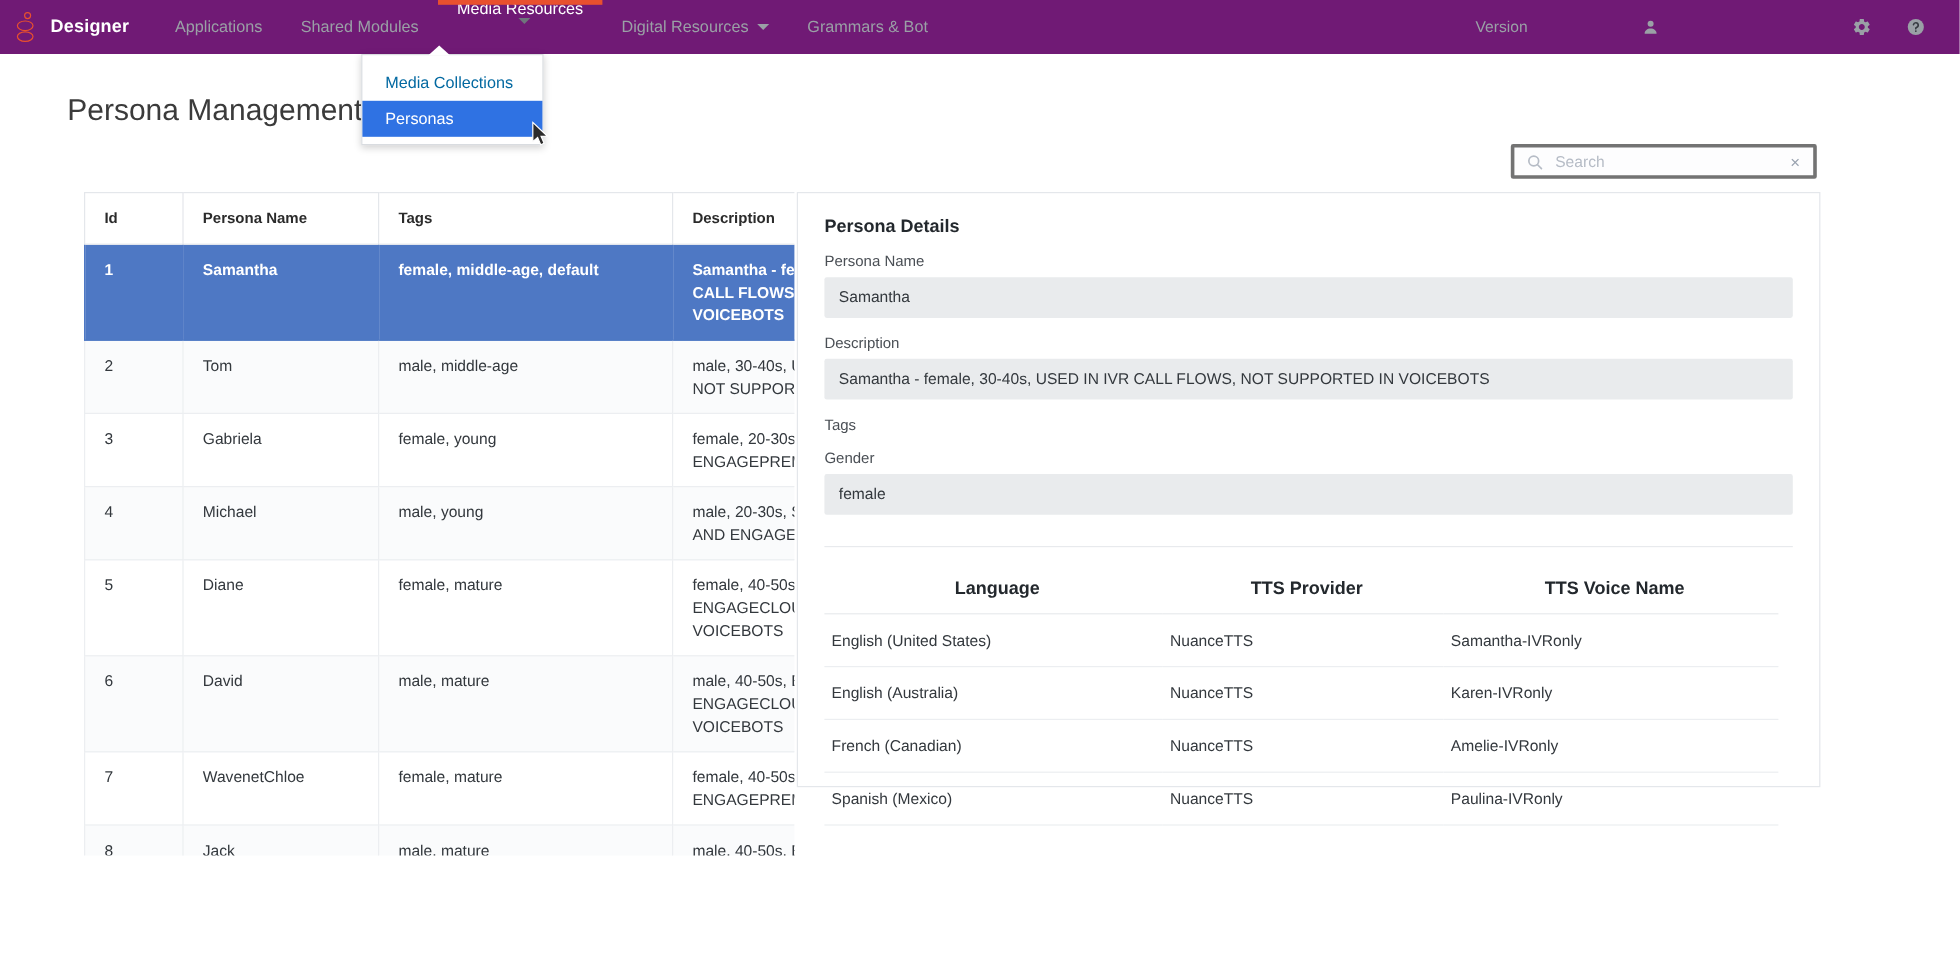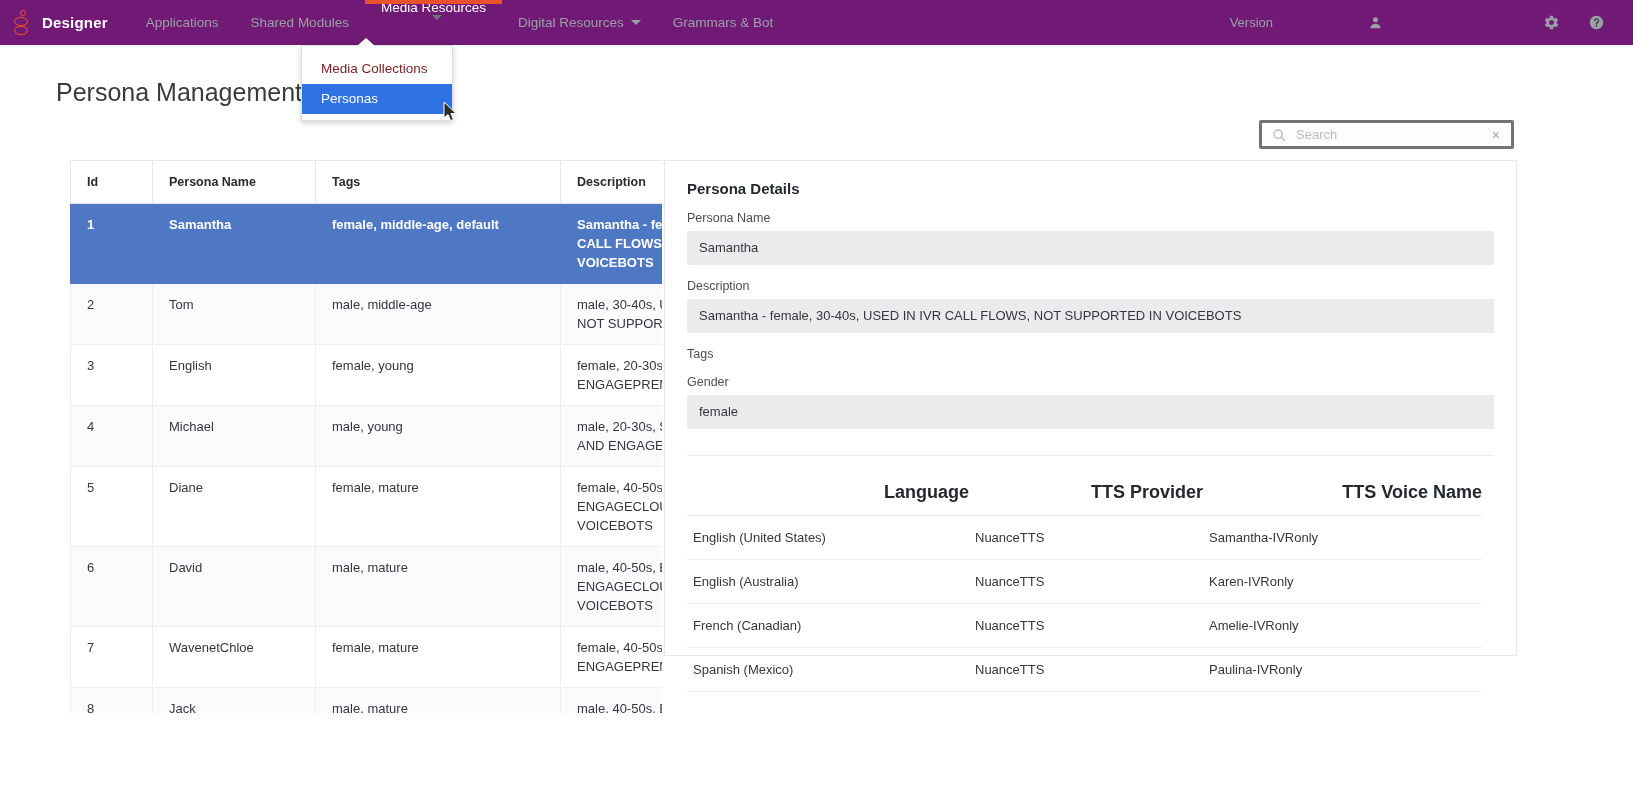--- a/index.html
+++ b/index.html
@@ -92,21 +92,21 @@
     padding: 8px 0 6px 0;
   }
   .dropdown::before {
     content: ""; position: absolute; top: -8px; left: 55px;
     width: 0; height: 0;
     border-left: 9px solid transparent;
     border-right: 9px solid transparent;
     border-bottom: 8px solid #ffffff;
   }
   .dd-item {
-    font-size: 13.5px; color: #7f1d1d;
+    font-size: 13.5px; color: #0369a1;
     padding: 6px 0 6px 19px; line-height: 18px;
     cursor: default;
   }
   .dd-item.selected { background: #2f72e3; color: #ffffff; }
 
   .cursor { position: absolute; left: 443px; top: 101px; z-index: 60; }
 
   
   .page-title {
     position: absolute; left: 56px; top: 78px;
@@ -183,21 +183,21 @@
     font-size: 13px; color: #33383d;
     padding: 8px 12px; line-height: 18px;
   }
   .divider { margin: 26px 22px 0 22px; border-top: 1px solid #e8eaed; }
 
   table.tts {
     width: 795px; margin: 26px 0 0 22px;
     border-collapse: collapse; table-layout: fixed;
   }
   table.tts th {
-    text-align: right; font-size: 18px; font-weight: bold; color: #23282d;
+    text-align: center; font-size: 15px; font-weight: bold; color: #23282d;
     padding: 0 0 12px 6px; border-bottom: 1px solid #e8eaed;
   }
   table.tts td {
     font-size: 13px; color: #33383d;
     padding: 14px 0 14px 6px; border-bottom: 1px solid #eceef1;
   }
   .tts-c1 { width: 282px; }
   .tts-c2 { width: 234px; }
   .tts-c3 { width: 279px; }
 </style>
@@ -310,21 +310,21 @@
         <td class="desc-cell">Samantha - female, 30-40s, USED IN IVR CALL FLOWS, NOT SUPPORTED IN VOICEBOTS</td>
       </tr>
       <tr>
         <td>2</td>
         <td>Tom</td>
         <td>male, middle-age</td>
         <td class="desc-cell">male, 30-40s, USED IN IVR CALL FLOWS, NOT SUPPORTED IN VOICEBOTS</td>
       </tr>
       <tr>
         <td>3</td>
-        <td>English</td>
+        <td>Gabriela</td>
         <td>female, young</td>
         <td class="desc-cell">female, 20-30s, SUPPORTED IN ENGAGEPREM AND ENGAGECLOUD IVR</td>
       </tr>
       <tr>
         <td>4</td>
         <td>Michael</td>
         <td>male, young</td>
         <td class="desc-cell">male, 20-30s, SUPPORTED IN ENGAGEPREM AND ENGAGECLOUD IVR</td>
       </tr>
       <tr>

